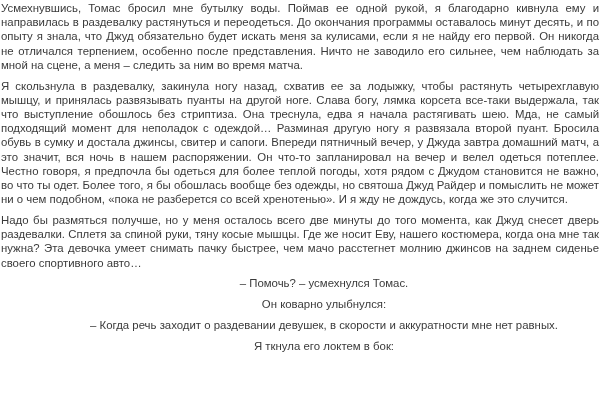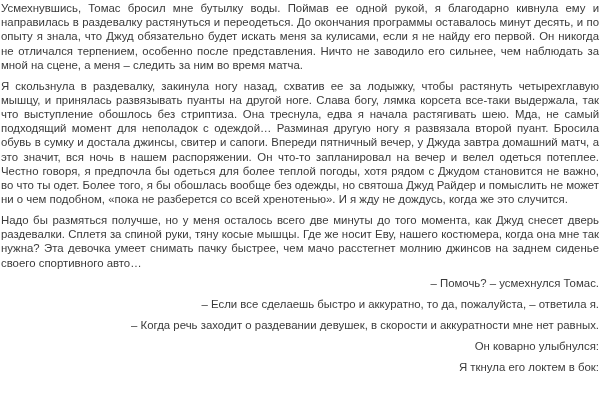--- a/index.html
+++ b/index.html
@@ -21,30 +21,29 @@
       font-family: "Liberation Sans", sans-serif;
       font-size: 11.4px;
       line-height: 14.2px;
       color: #3a3a3a;
     }
     .page p {
       margin: 0 0 6.6px 0;
       text-align: justify;
     }
     .page p.dlg {
-      text-align: right;
+      text-align: center;
       padding-left: 48px;
     }
   </style>
 </head>
 <body>
 
 <div class="page">
   <p>Усмехнувшись, Томас бросил мне бутылку воды. Поймав ее одной рукой, я благодарно кивнула ему и направилась в раздевалку растянуться и переодеться. До окончания программы оставалось минут десять, и по опыту я знала, что Джуд обязательно будет искать меня за кулисами, если я не найду его первой. Он никогда не отличался терпением, особенно после представления. Ничто не заводило его сильнее, чем наблюдать за мной на сцене, а меня – следить за ним во время матча.</p>
   <p>Я скользнула в раздевалку, закинула ногу назад, схватив ее за лодыжку, чтобы растянуть четырехглавую мышцу, и принялась развязывать пуанты на другой ноге. Слава богу, лямка корсета все-таки выдержала, так что выступление обошлось без стриптиза. Она треснула, едва я начала растягивать шею. Мда, не самый подходящий момент для неполадок с одеждой… Разминая другую ногу я развязала второй пуант. Бросила обувь в сумку и достала джинсы, свитер и сапоги. Впереди пятничный вечер, у Джуда завтра домашний матч, а это значит, вся ночь в нашем распоряжении. Он что-то запланировал на вечер и велел одеться потеплее. Честно говоря, я предпочла бы одеться для более теплой погоды, хотя рядом с Джудом становится не важно, во что ты одет. Более того, я бы обошлась вообще без одежды, но святоша Джуд Райдер и помыслить не может ни о чем подобном, «пока не разберется со всей хренотенью». И я жду не дождусь, когда же это случится.</p>
   <p>Надо бы размяться получше, но у меня осталось всего две минуты до того момента, как Джуд снесет дверь раздевалки. Сплетя за спиной руки, тяну косые мышцы. Где же носит Еву, нашего костюмера, когда она мне так нужна? Эта девочка умеет снимать пачку быстрее, чем мачо расстегнет молнию джинсов на заднем сиденье своего спортивного авто…</p>
   <p class="dlg">– Помочь? – усмехнулся Томас.</p>
-  <p class="dlg">– Если все сделаешь быстро и аккуратно, то да, пожалуйста, – ответила я.</p>
+  <p class="dlg">Он коварно улыбнулся:</p>
   <p class="dlg">– Когда речь заходит о раздевании девушек, в скорости и аккуратности мне нет равных.</p>
-  <p class="dlg">Он коварно улыбнулся:</p>
   <p class="dlg">Я ткнула его локтем в бок:</p>
 
 </div>
 
 </body></html>

